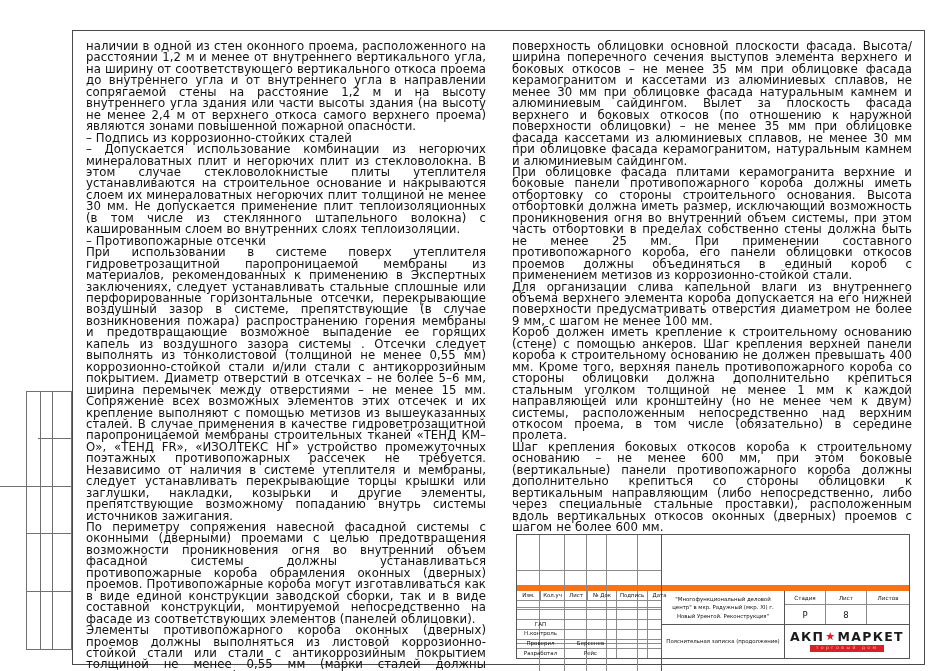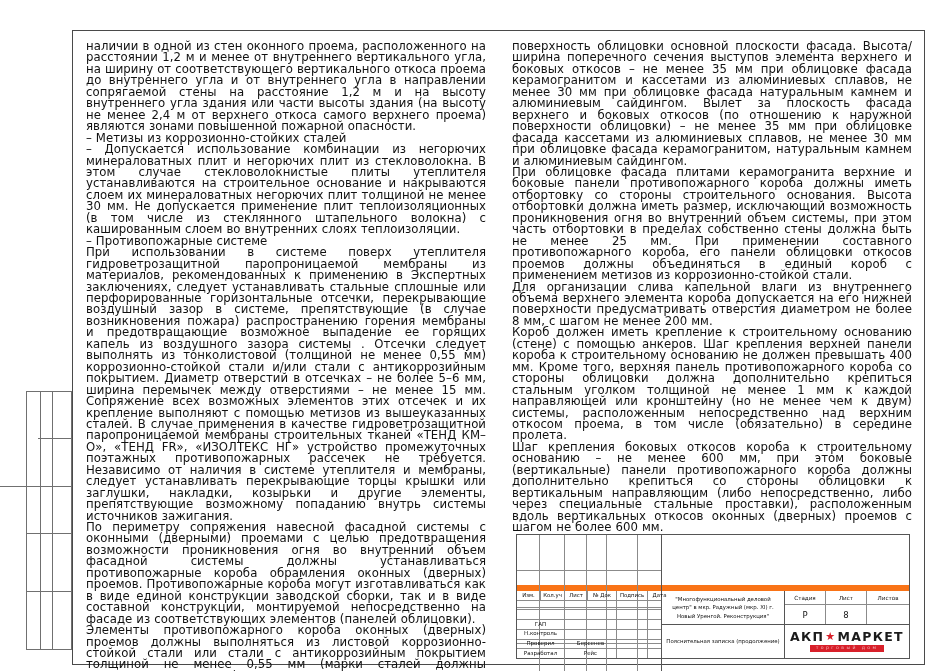--- a/index.html
+++ b/index.html
@@ -300,32 +300,32 @@
     <div class="hline wide" style="top:95px;"></div>
     <div class="hline" style="top:142px;"></div>
     <div class="hline" style="top:200px;"></div>
     <div class="hline" style="top:258px;"></div>
   </div>
 
   <div class="columns">
 
     <div class="col">
       <p class="para">наличии в одной из стен оконного проема, расположенного на расстоянии 1,2 м и менее от внутреннего вертикального угла, на ширину от соответствующего вертикального откоса проема до внутреннего угла и от внутреннего угла в направлении сопрягаемой стены на расстояние 1,2 м и на высоту внутреннего угла здания или части высоты здания (на высоту не менее 2,4 м от верхнего откоса самого верхнего проема) являются зонами повышенной пожарной опасности.</p>
-      <p class="para nojust">– Метизы из коррозионно-стойких сталей</p>
+      <p class="para nojust">– Подпись из коррозионно-стойких сталей</p>
       <p class="para">– Допускается использование комбинации из негорючих минераловатных плит и негорючих плит из стекловолокна. В этом случае стекловолокнистые плиты утеплителя устанавливаются на строительное основание и накрываются слоем их минераловатных негорючих плит толщиной не менее 30 мм. Не допускается применение плит теплоизоляционных (в том числе из стеклянного штапельного волокна) с кашированным слоем во внутренних слоях теплоизоляции.</p>
-      <p class="para nojust">– Противопожарные системе</p>
+      <p class="para nojust">– Противопожарные отсечки</p>
       <p class="para">При использовании в системе поверх утеплителя гидроветрозащитной паропроницаемой мембраны из материалов, рекомендованных к применению в  Экспертных заключениях, следует устанавливать стальные сплошные или перфорированные горизонтальные отсечки, перекрывающие воздушный зазор в системе, препятствующие (в случае возникновения пожара) распространению горения мембраны и предотвращающие возможное выпадение ее горящих капель из воздушного зазора системы . Отсечки следует выполнять из тонколистовой (толщиной не менее 0,55 мм) коррозионно-стойкой стали и/или стали с антикоррозийным покрытием. Диаметр отверстий в отсечках – не более 5–6 мм, ширина перемычек между отверстиями – не менее 15 мм. Сопряжение всех возможных элементов этих отсечек и их крепление выполняют с помощью метизов из вышеуказанных сталей. В случае применения в качестве гидроветрозащитной паропроницаемой мембраны строительных тканей «ТЕНД КМ–О», «ТЕНД FR», «ИЗОЛТЕКС НГ» устройство промежуточных поэтажных противопожарных рассечек не требуется. Независимо от наличия в системе утеплителя и мембраны, следует устанавливать перекрывающие торцы крышки или заглушки, накладки, козырьки и другие элементы, препятствующие возможному попаданию внутрь системы источников зажигания.</p>
       <p class="para">По периметру сопряжения навесной фасадной системы с оконными (дверными) проемами с целью предотвращения возможности проникновения огня во внутренний объем фасадной системы должны устанавливаться противопожарные короба обрамления оконных (дверных) проемов. Противопожарные короба могут изготавливаться как в виде единой конструкции заводской сборки, так и в виде составной конструкции, монтируемой непосредственно на фасаде из соответствующих элементов (панелей облицовки).</p>
       <p class="para">Элементы противопожарного короба оконных (дверных) проемов должны выполняться из листовой коррозионно-стойкой стали или стали с антикоррозийным покрытием толщиной не менее 0,55 мм (марки сталей должны согласовываться ФЦС). При этом элементы верхнего и боковых откосов короба должны иметь выступы-бортики с вылетом за лицевую</p>
     </div>
 
     <div class="col">
       <p class="para">поверхность облицовки основной плоскости фасада.  Высота/ширина поперечного сечения выступов элемента верхнего и боковых откосов – не менее 35 мм при облицовке фасада керамогранитом и кассетами из алюминиевых сплавов, не менее 30 мм при облицовке фасада натуральным камнем и алюминиевым сайдингом. Вылет за плоскость фасада верхнего и боковых откосов (по отношению к наружной поверхности облицовки) – не менее 35 мм при облицовке фасада кассетами из алюминиевых сплавов, не менее 30 мм при облицовке фасада керамогранитом, натуральным камнем и алюминиевым сайдингом.</p>
       <p class="para">При облицовке фасада плитами керамогранита верхние и боковые панели противопожарного короба должны иметь отбортовку со стороны строительного основания. Высота отбортовки должна иметь размер, исключающий возможность проникновения огня во внутренний объем системы, при этом часть отбортовки в пределах собственно стены должна быть не менее 25 мм. При применении составного противопожарного короба, его панели облицовки откосов проемов должны объединяться в единый короб с применением метизов из коррозионно-стойкой стали.</p>
-      <p class="para">Для организации слива капельной влаги из внутреннего объема верхнего элемента короба допускается на его нижней поверхности предусматривать отверстия диаметром не более 8 мм, с шагом не менее 200 мм.</p>
+      <p class="para">Для организации слива капельной влаги из внутреннего объема верхнего элемента короба допускается на его нижней поверхности предусматривать отверстия диаметром не более 9 мм, с шагом не менее 100 мм.</p>
       <p class="para">Короб должен иметь крепление к строительному основанию (стене) с помощью анкеров. Шаг крепления верхней панели короба к строительному основанию не должен превышать 400 мм. Кроме того, верхняя панель противопожарного короба со стороны облицовки должна дополнительно крепиться стальным уголком толщиной не менее 1 мм к каждой направляющей или кронштейну (но не менее чем к двум) системы, расположенным непосредственно над верхним откосом проема, в том числе (обязательно) в середине пролета.</p>
       <p class="para">Шаг крепления боковых откосов короба к строительному основанию – не менее 600 мм, при этом боковые (вертикальные) панели противопожарного короба должны дополнительно крепиться со стороны облицовки к вертикальным направляющим (либо непосредственно, либо через специальные стальные проставки), расположенным вдоль вертикальных откосов оконных (дверных) проемов с шагом не более 600 мм.</p>
     </div>
 
   </div>
 
   <div class="title-block">
 
     <div class="tb-upper">
       <div class="tb-rev-grid">

